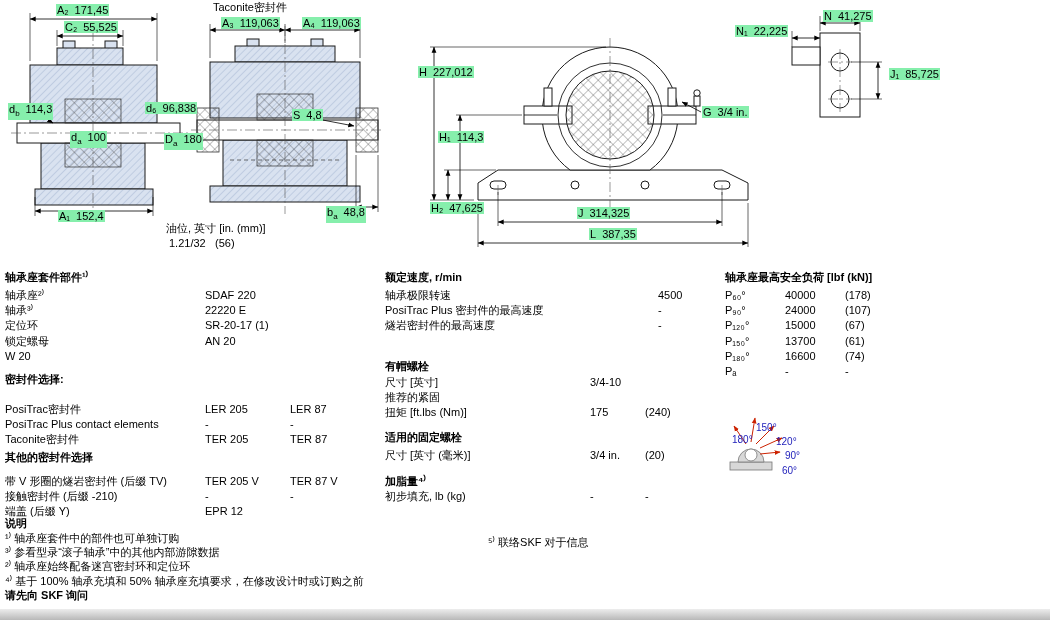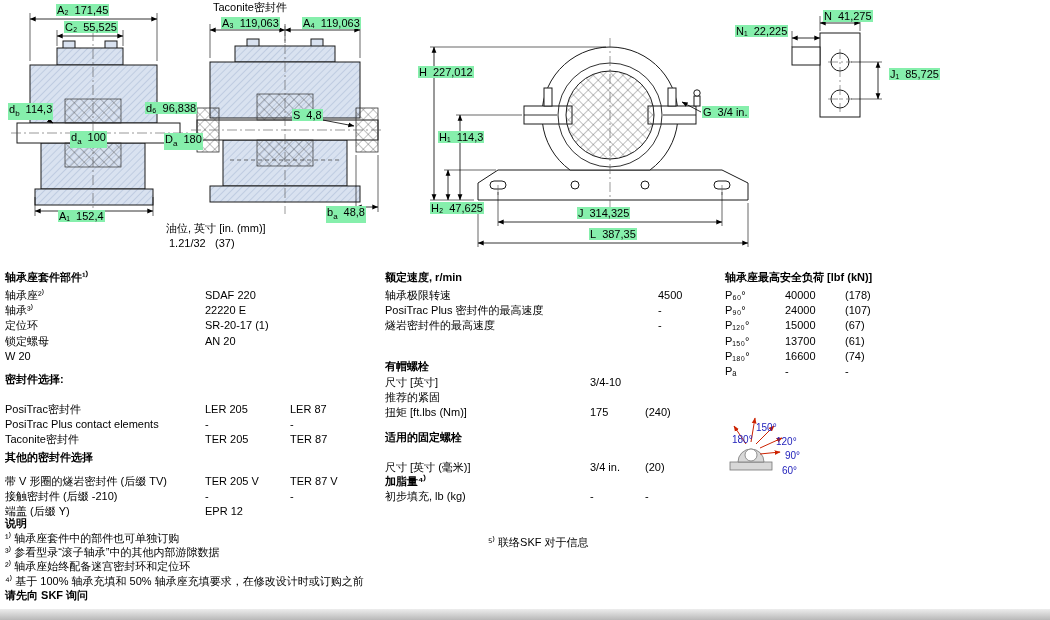--- a/index.html
+++ b/index.html
@@ -202,21 +202,21 @@
 
 <span class="plain-label" style="left:213px;top:1px">Taconite密封件</span>
 <span class="dim-label" style="left:221px;top:17px"><span>A₃</span><span class="val">119,063</span></span>
 <span class="dim-label" style="left:302px;top:17px"><span>A₄</span><span class="val">119,063</span></span>
 <span class="dim-label" style="left:145px;top:102px"><span>d₆</span><span class="val">96,838</span></span>
 <span class="dim-label" style="left:164px;top:133px"><span>D</span><sub>a</sub><span class="val">180</span></span>
 <span class="dim-label" style="left:292px;top:109px"><span>S</span><span class="val">4,8</span></span>
 <span class="dim-label" style="left:326px;top:206px"><span>b</span><sub>a</sub><span class="val">48,8</span></span>
 <span class="plain-label" style="left:166px;top:222px">油位, 英寸 [in. (mm)]</span>
 <span class="plain-label" style="left:169px;top:237px">1.21/32</span>
-<span class="plain-label" style="left:215px;top:237px">(37)</span>
+<span class="plain-label" style="left:215px;top:237px">(56)</span>
 
 <span class="dim-label" style="left:418px;top:66px"><span>H</span><span class="val">227,012</span></span>
 <span class="dim-label" style="left:438px;top:131px"><span>H₁</span><span class="val">114,3</span></span>
 <span class="dim-label" style="left:430px;top:202px"><span>H₂</span><span class="val">47,625</span></span>
 <span class="dim-label" style="left:702px;top:106px"><span>G</span><span class="val">3/4 in.</span></span>
 <span class="dim-label" style="left:577px;top:207px"><span>J</span><span class="val">314,325</span></span>
 <span class="dim-label" style="left:589px;top:228px"><span>L</span><span class="val">387,35</span></span>
 
 <span class="dim-label" style="left:823px;top:10px"><span>N</span><span class="val">41,275</span></span>
 <span class="dim-label" style="left:735px;top:25px"><span>N₁</span><span class="val">22,225</span></span>
@@ -323,21 +323,21 @@
       <span class="c"></span>
     </div>
   <div class="row">
       <span class="c w205">扭矩 [ft.lbs (Nm)]</span>
       <span class="c w55">175</span>
       <span class="c">(240)</span>
     </div>
 </div>
 
 <div class="tbl" style="left:385px;top:430px;width:330px">
-  <div class="hdr" style="margin-bottom:15px">适用的固定螺栓</div>
+  <div class="hdr" style="margin-bottom:3px">适用的固定螺栓</div>
   <div class="row">
       <span class="c w205">尺寸 [英寸 (毫米)]</span>
       <span class="c w55">3/4 in.</span>
       <span class="c">(20)</span>
     </div>
 </div>
 
 <div class="tbl" style="left:385px;top:474px;width:330px">
   <div class="hdr">加脂量⁴⁾</div>
   <div class="row">

